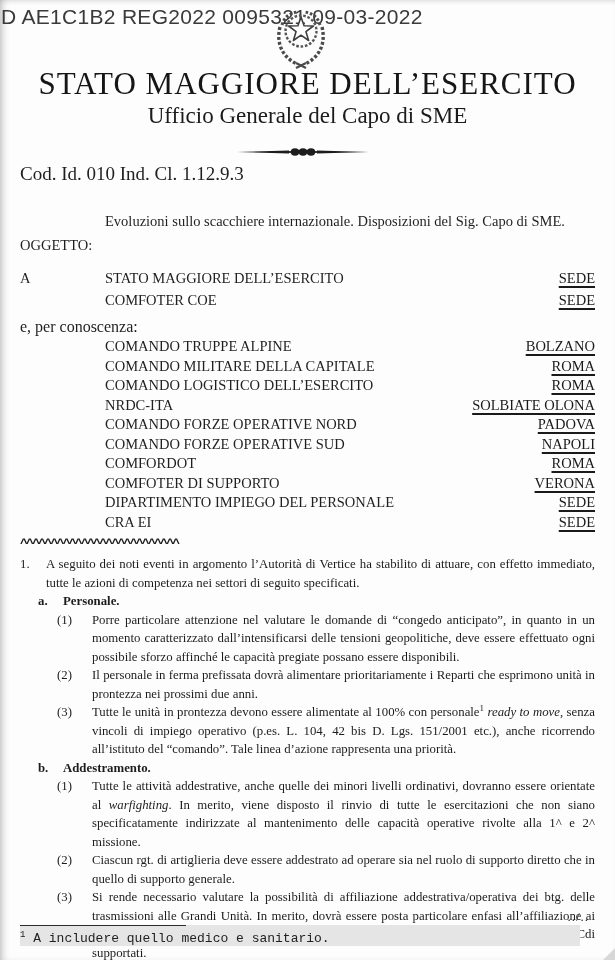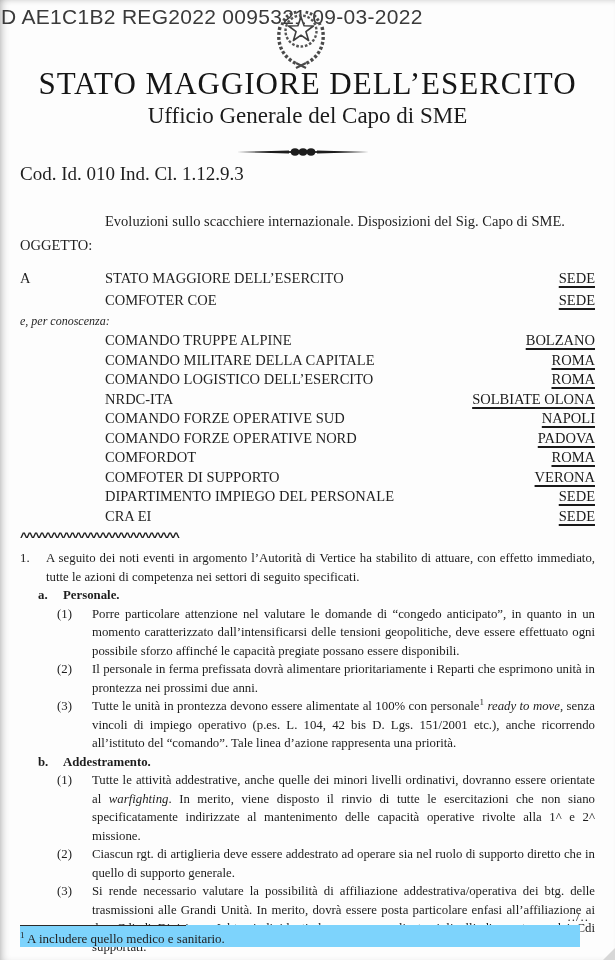--- a/index.html
+++ b/index.html
@@ -35,21 +35,21 @@
   .addr-row{display:flex;font-size:14.5px;line-height:22px;}
   .addr-col-a{width:85px;flex:0 0 85px;}
   .addr-name{flex:1;}
   .addr-loc{
     flex:0 0 auto;
     text-decoration:underline;
     text-decoration-thickness:1.5px;
     text-underline-offset:3px;
     color:#1a1a1a;
   }
-  .cc-label{font-style:italic;font-size:12px;line-height:20px;}
+  .cc-label{font-size:16px;line-height:20px;margin-top:6px;}
   .cc-row{display:flex;font-size:14.5px;line-height:19.5px;padding-left:85px;font-family:Liberation Serif, serif;}
   .wave{
     font-family:"Liberation Sans",sans-serif;
     font-weight:700;font-size:13px;letter-spacing:-1.5px;color:#1e1e1e;
     margin-top:3px;height:16px;line-height:16px;
   }
   .bodytext{margin-top:4px;font-size:12.8px;line-height:18.5px;color:#1c1c1c;}
   .li{display:flex;}
   .li .marker{flex:0 0 auto;}
   .li .txt{flex:1;text-align:justify;margin-left:8px;}
@@ -58,21 +58,21 @@
   .m2{width:17px;font-weight:700;}
   .l3{padding-left:37px;}
   .m3{width:27px;}
   .sec-title{font-weight:700;}
   .txt i{font-style:italic;}
   sup{font-size:9px;line-height:0;}
   .cont-mark{
     position:absolute;right:26px;top:909px;
     font-size:13px;color:#2c2c2c;letter-spacing:1px;
   }
-  .footnote{position:absolute;left:20px;top:925px;width:560px;background:#7dd3fc;}
+  .footnote{position:absolute;left:20px;top:925px;width:560px;background:#e5e5e5;font-family:Liberation Mono, monospace;}
   .fn-rule{width:166px;border-top:1.5px solid #2a2a2a;margin:0 0 5px 0;}
   .fn-text{font-size:13px;color:#222;}
   .corner-fold{
     position:absolute;right:0;bottom:0;width:0;height:0;
     border-left:12px solid transparent;border-bottom:12px solid #d7d7d7;
   }
 </style>
 </head>
 <body>
 
@@ -138,26 +138,26 @@
     </div>
     <div class="cc-row">
       <span class="addr-name">COMANDO LOGISTICO DELL’ESERCITO</span>
       <span class="addr-loc">ROMA</span>
     </div>
     <div class="cc-row">
       <span class="addr-name">NRDC-ITA</span>
       <span class="addr-loc">SOLBIATE OLONA</span>
     </div>
     <div class="cc-row">
+      <span class="addr-name">COMANDO FORZE OPERATIVE NORD</span>
+      <span class="addr-loc">PADOVA</span>
+    </div>
+    <div class="cc-row">
       <span class="addr-name">COMANDO FORZE OPERATIVE SUD</span>
       <span class="addr-loc">NAPOLI</span>
-    </div>
-    <div class="cc-row">
-      <span class="addr-name">COMANDO FORZE OPERATIVE NORD</span>
-      <span class="addr-loc">PADOVA</span>
     </div>
     <div class="cc-row">
       <span class="addr-name">COMFORDOT</span>
       <span class="addr-loc">ROMA</span>
     </div>
     <div class="cc-row">
       <span class="addr-name">COMFOTER DI SUPPORTO</span>
       <span class="addr-loc">VERONA</span>
     </div>
     <div class="cc-row">

